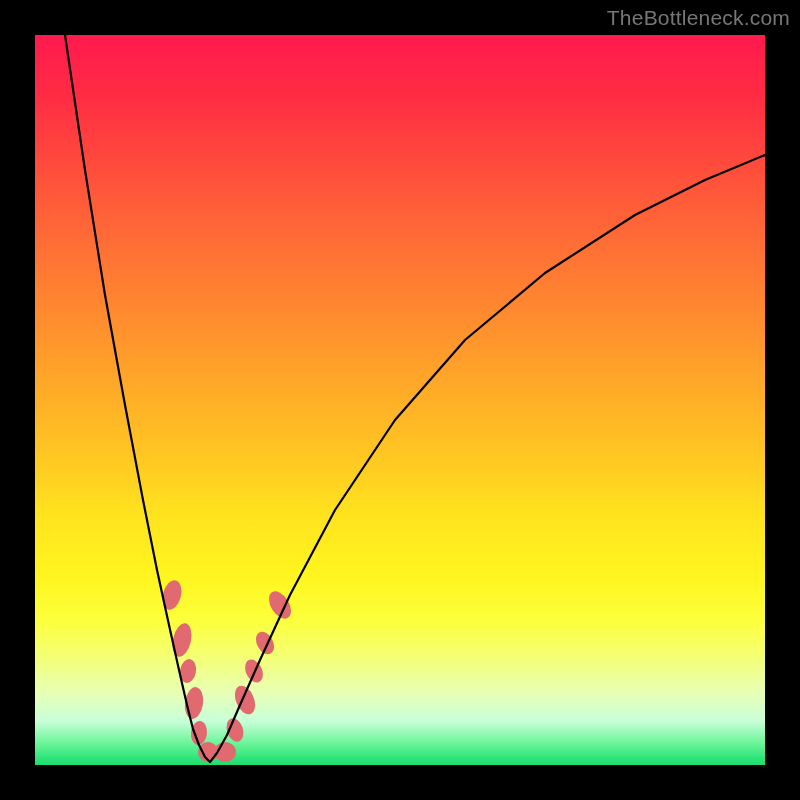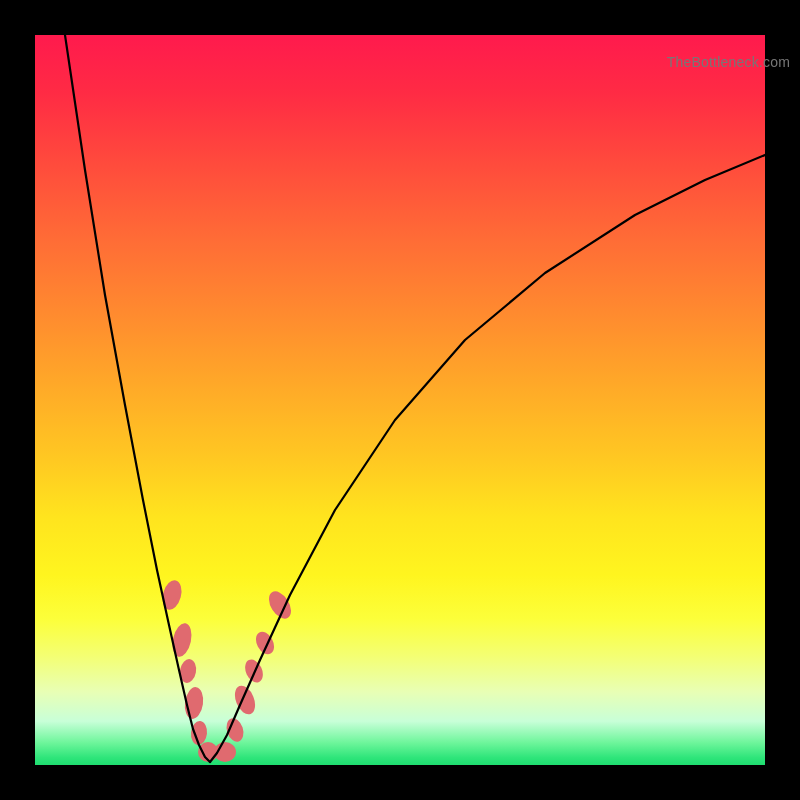--- a/index.html
+++ b/index.html
@@ -45,25 +45,24 @@
       #6cf59a 97%,
       #2ee57a 99%,
       #1fdd70 100%
     );
   }
   .watermark {
     position: absolute;
     top: 6px;
     right: 10px;
     color: #777;
-    font-size: 14px;
+    font-size: 21px;
     font-weight: 500;
     letter-spacing: 0.2px;
     user-select: none;
-    margin-top: 48px;
   }
   svg.curve {
     position: absolute;
     left: 0; top: 0;
     width: 730px; height: 730px;
   }
   .curve-path {
     fill: none;
     stroke: #000;
     stroke-width: 2.2;

